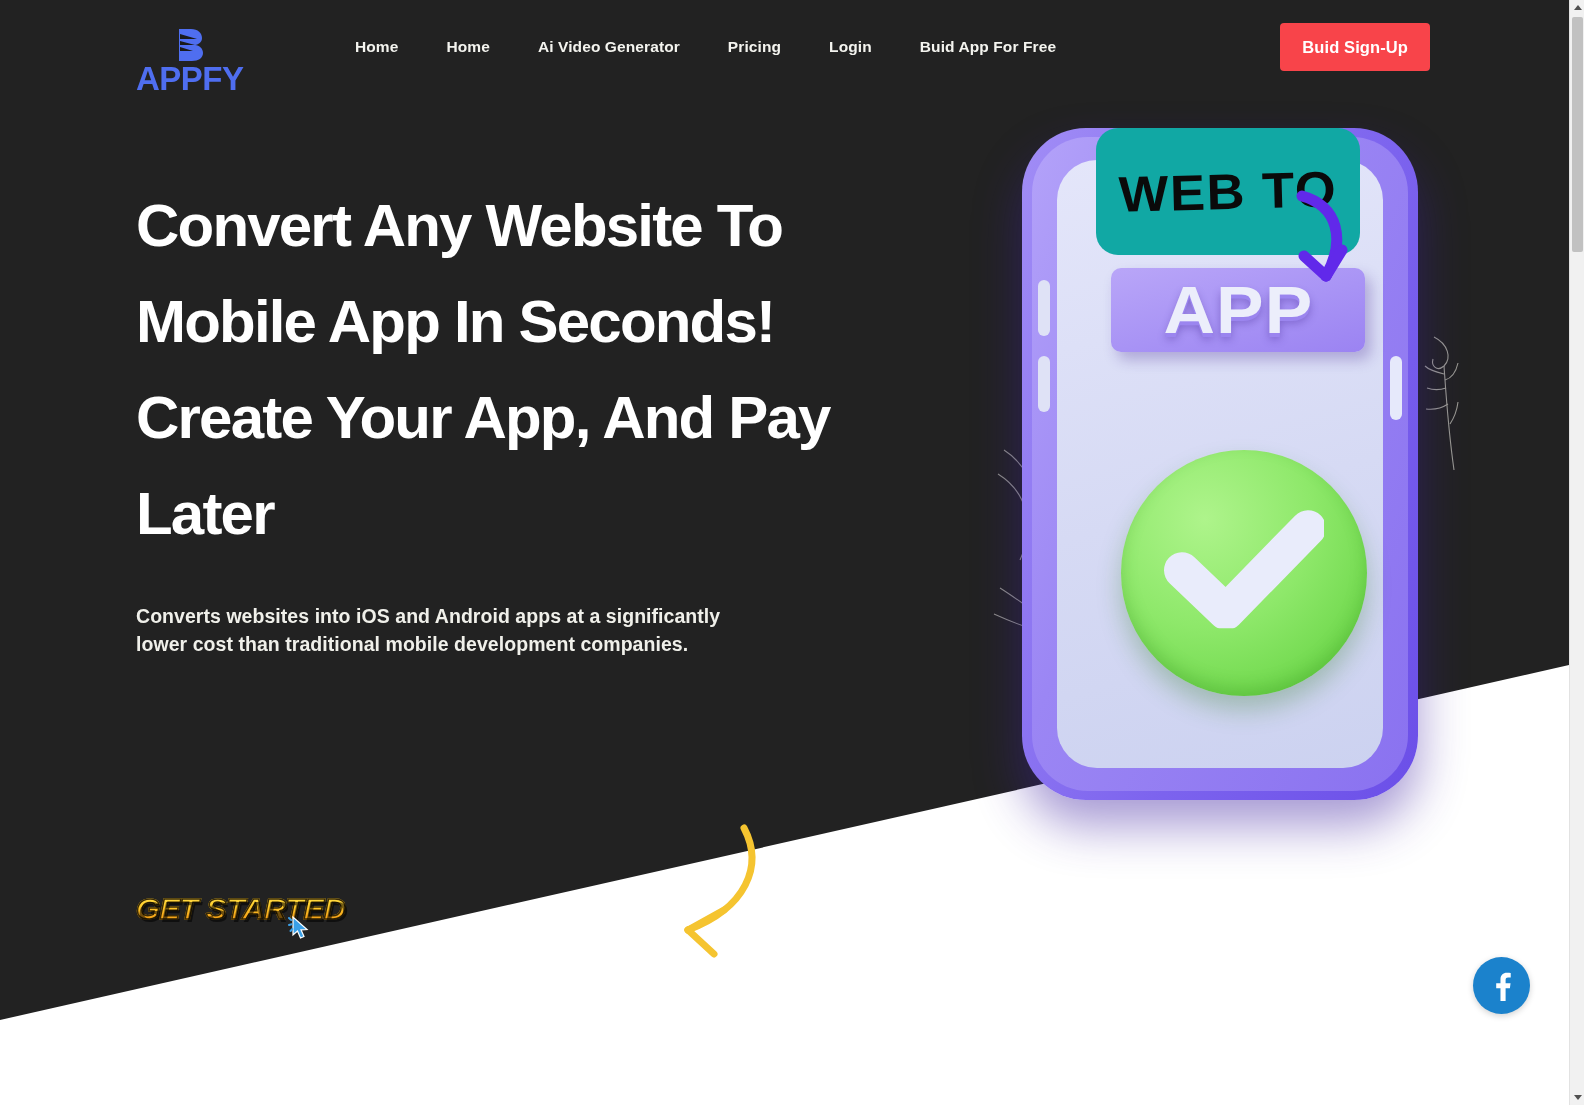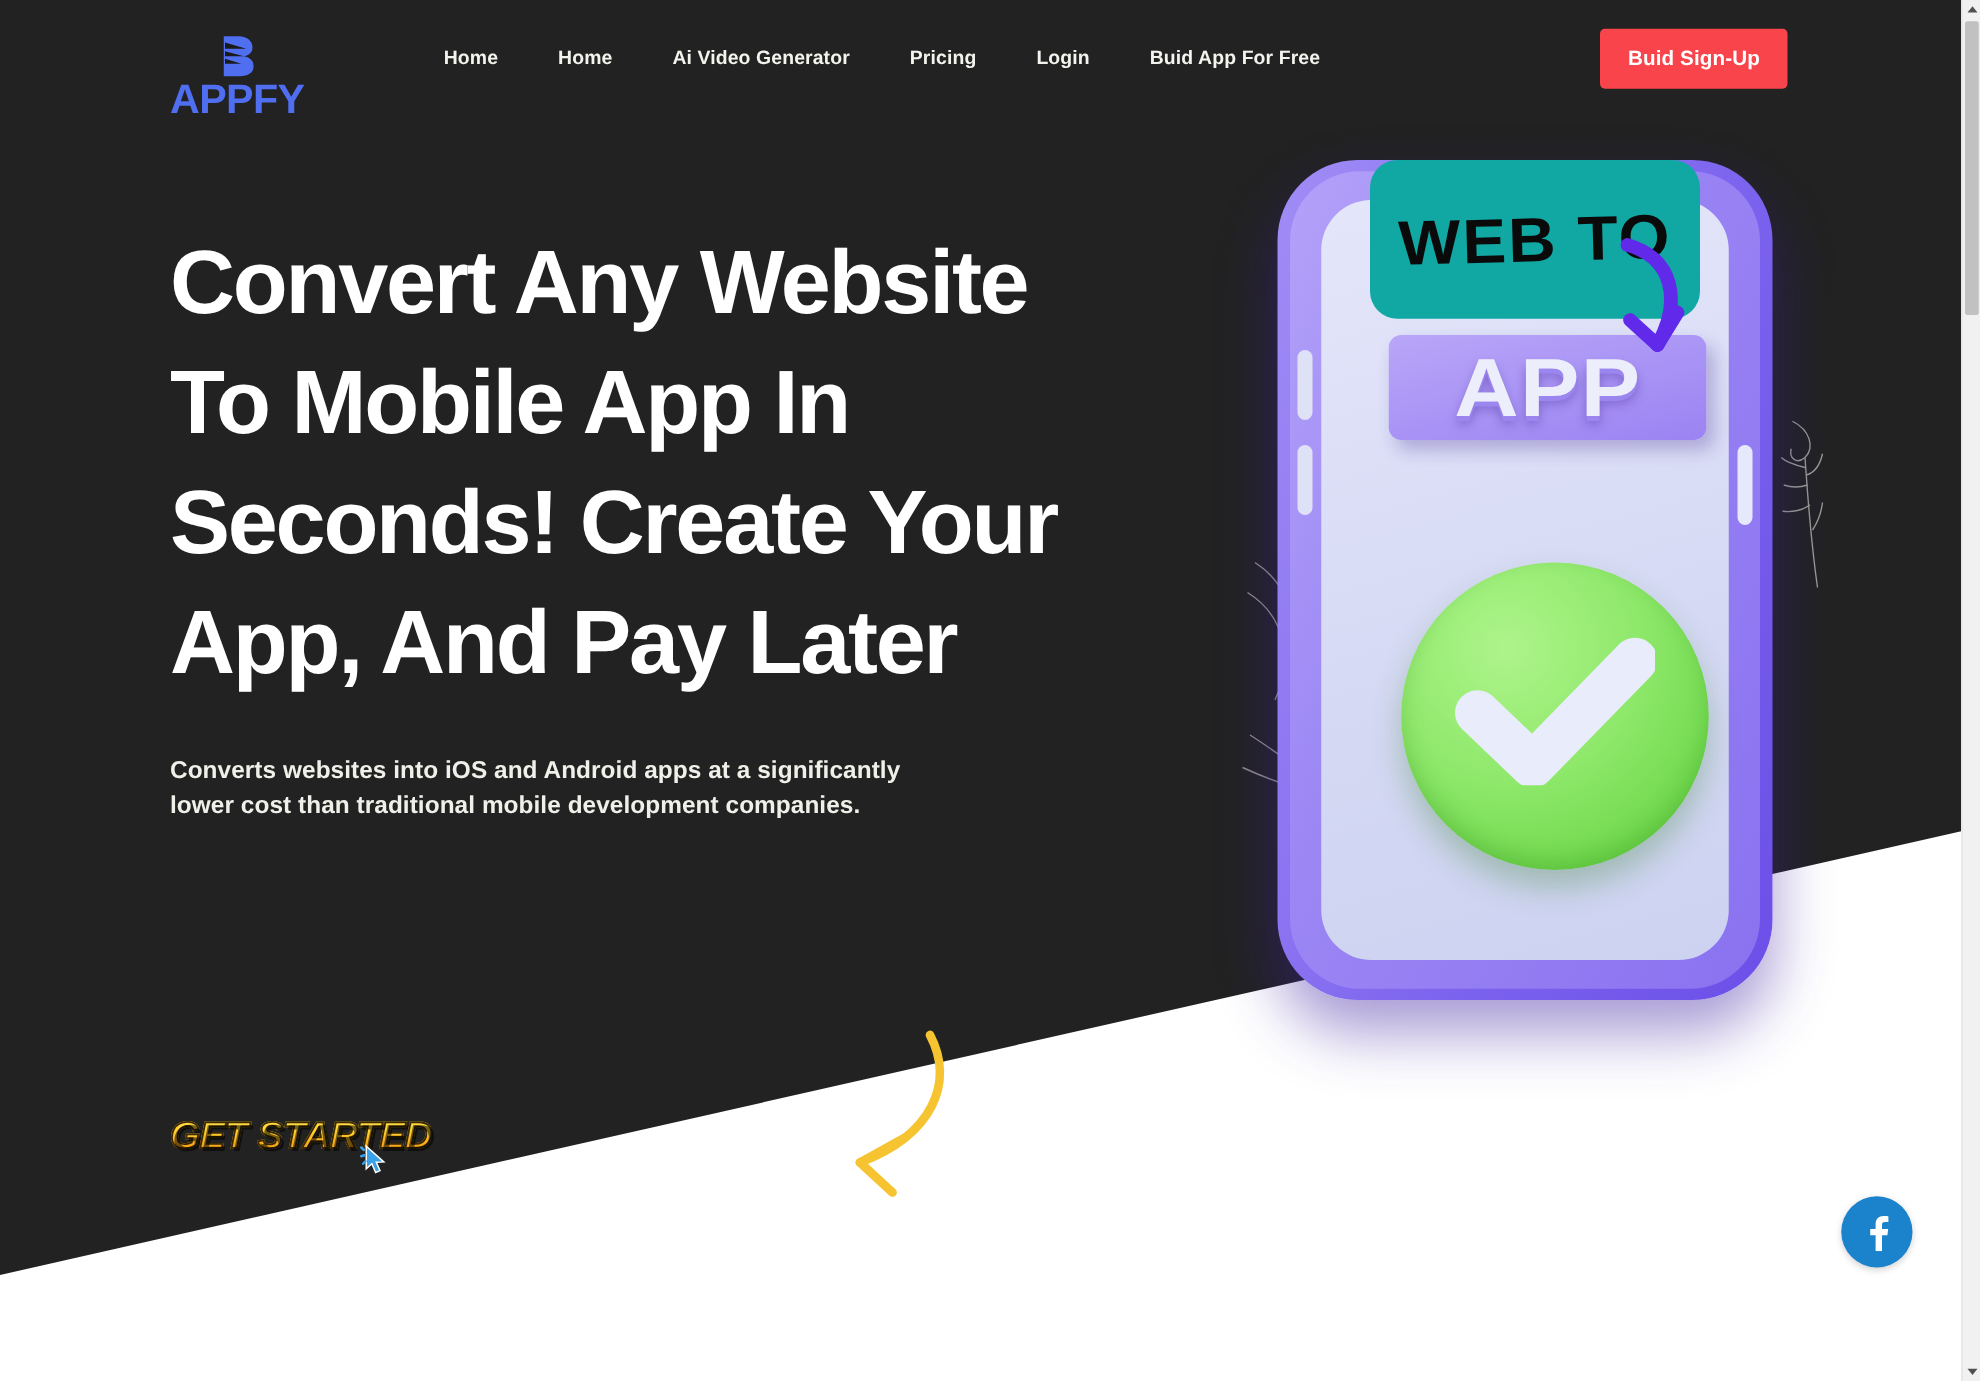--- a/index.html
+++ b/index.html
@@ -118,21 +118,21 @@
 
   
   .hero-copy {
     position: absolute;
     left: 136px; top: 178px;
     width: 780px;
     z-index: 30;
   }
   .hero-title {
     color: #ffffff;
-    font-size: 72px;
+    font-size: 60px;
     line-height: 96px;
     font-weight: 800;
     letter-spacing: -1.8px;
     font-family: "Liberation Sans", sans-serif;
     width: 760px;
   }
   .hero-sub {
     margin-top: 40px;
     color: #f0f0ea;
     font-size: 19.5px;

